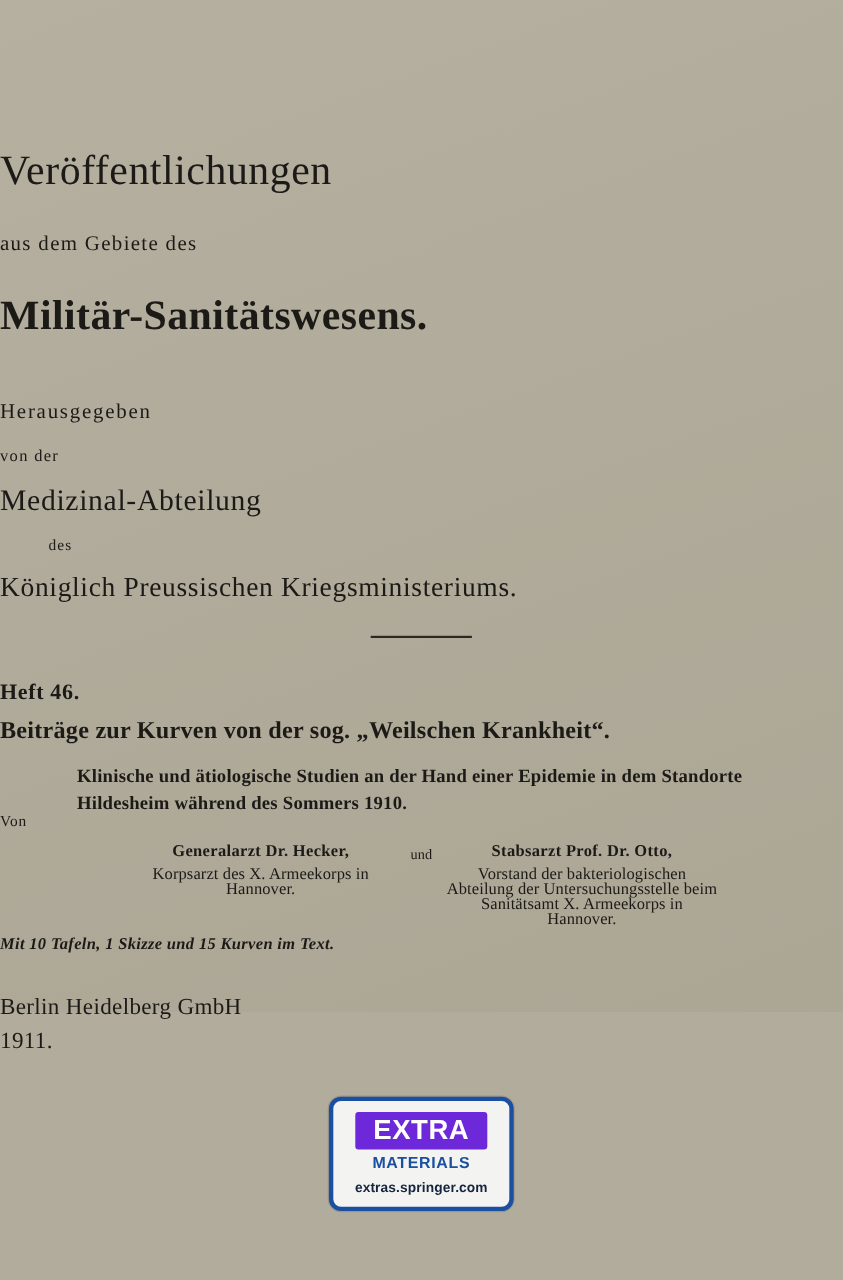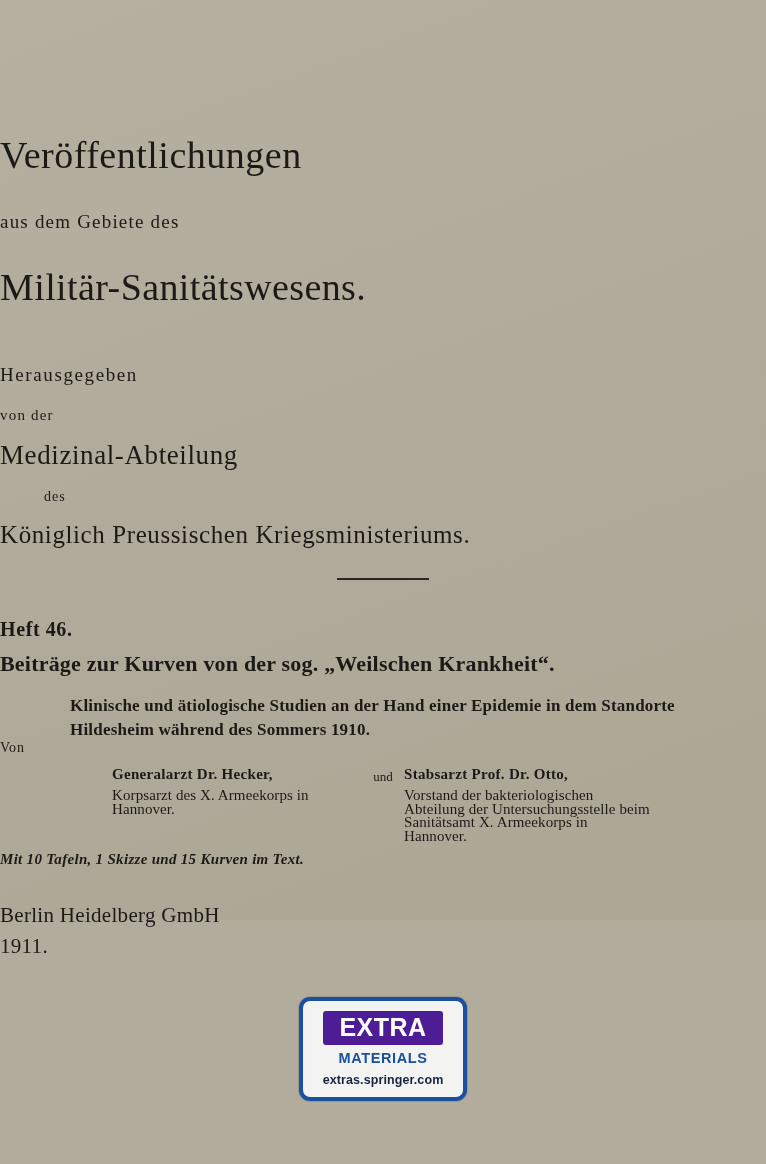--- a/index.html
+++ b/index.html
@@ -34,20 +34,21 @@
     position: absolute;
     top: 211px; left: 0; right: 0;
     font-size: 19px;
     letter-spacing: 1.2px;
   }
   .t-title2 {
     position: absolute;
     top: 265px; left: 0; right: 0;
     font-size: 38px;
     letter-spacing: 0.4px;
+    font-weight: bold;
   }
   .t-hrsg {
     position: absolute;
     top: 364px; left: 0; right: 0;
     font-size: 19px;
     letter-spacing: 1.6px;
   }
   .t-vonder {
     position: absolute;
     top: 407px; left: 0; right: 0;
@@ -114,20 +115,21 @@
     position: absolute;
     top: 766px;
     left: 112px;
     right: 112px;
     display: flex;
     align-items: flex-start;
     justify-content: space-between;
   }
   .author-col {
     width: 250px;
+    text-align: center;
   }
   .author-name {
     font-size: 15px;
     font-weight: bold;
     letter-spacing: 0.3px;
   }
   .author-desc {
     font-size: 15px;
     line-height: 13.5px;
     margin-top: 6px;
@@ -166,21 +168,21 @@
     border-radius: 11px;
     box-sizing: border-box;
     display: flex;
     flex-direction: column;
     align-items: center;
     justify-content: center;
     font-family: "Liberation Sans", sans-serif;
     box-shadow: 0 0 0 1px rgba(0,0,0,0.12);
   }
   .extra-badge .bar {
-    background: #4c1d95;
+    background: #6d28d9;
     color: #ffffff;
     font-size: 25px;
     font-weight: bold;
     letter-spacing: 0.5px;
     padding: 3px 16px 4px 16px;
     border-radius: 3px;
     line-height: 1.05;
   }
   .extra-badge .mats {
     color: #1b4fa0;

